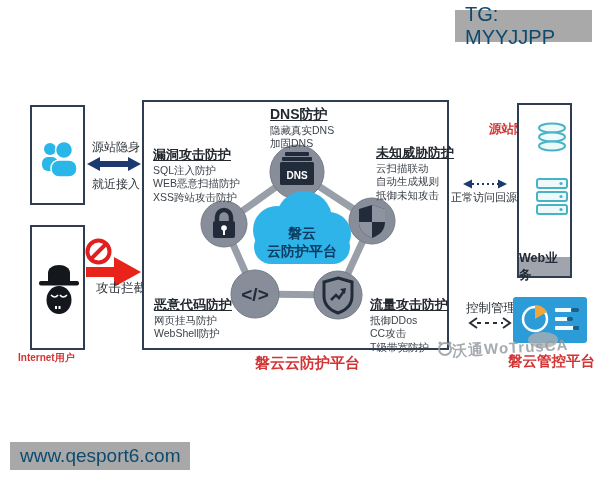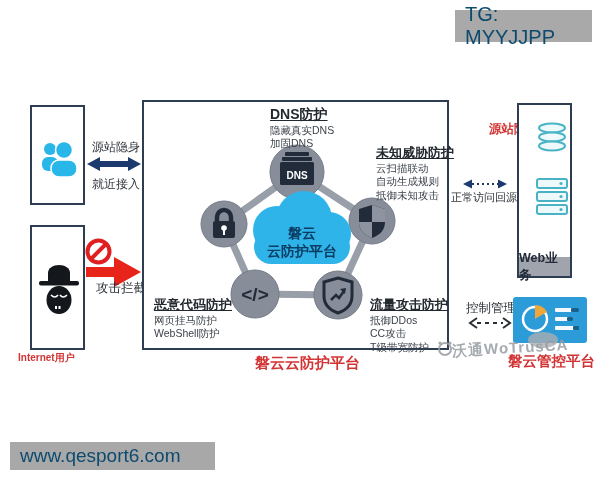--- a/index.html
+++ b/index.html
@@ -123,20 +123,26 @@
         <text x="158" y="154" text-anchor="middle" font-size="14" font-weight="bold" fill="#0b3c63">云防护平台</text>
       </g>
     </svg>
 
     <div class="abs" style="left:126px;top:4px;">
       <div class="hd hd-lg">DNS防护</div>
       <div class="dt">隐藏真实DNS</div>
       <div class="dt">加固DNS</div>
     </div>
 
+    <div class="abs" style="left:9px;top:44px;">
+      <div class="hd">漏洞攻击防护</div>
+      <div class="dt">SQL注入防护</div>
+      <div class="dt">WEB恶意扫描防护</div>
+      <div class="dt">XSS跨站攻击防护</div>
+    </div>
 
     <div class="abs" style="left:232px;top:42px;">
       <div class="hd">未知威胁防护</div>
       <div class="dt">云扫描联动</div>
       <div class="dt">自动生成规则</div>
       <div class="dt">抵御未知攻击</div>
     </div>
 
     <div class="abs" style="left:10px;top:194px;">
       <div class="hd">恶意代码防护</div>
@@ -210,15 +216,15 @@
   <div class="abs" style="left:528px;top:332px;width:30px;height:16px;border-radius:50%;
        background:rgba(170,174,179,0.8);"></div>
   <div class="abs wm" style="left:452px;top:339px;">沃通WoTrusCA</div>
   <svg class="abs" style="left:436px;top:340px;" width="18" height="16" viewBox="0 0 18 16">
     <circle cx="9" cy="9" r="6" fill="none" stroke="rgba(150,156,162,0.85)" stroke-width="2"></circle>
     <circle cx="4" cy="3" r="1.6" fill="rgba(150,156,162,0.85)"></circle>
     <circle cx="14" cy="3" r="1.6" fill="rgba(150,156,162,0.85)"></circle>
   </svg>
   <div class="abs red" style="left:508px;top:352px;font-size:14.5px;">磐云管控平台</div>
 
-  <div class="badge" style="left:10px;top:442px;width:205px;height:28px;font-size:19px;background:#a8a8a8;">www.qesport6.com</div>
+  <div class="badge" style="left:10px;top:442px;width:180px;height:28px;font-size:19px;background:#a8a8a8;">www.qesport6.com</div>
 
 </div>
 
 </body></html>

